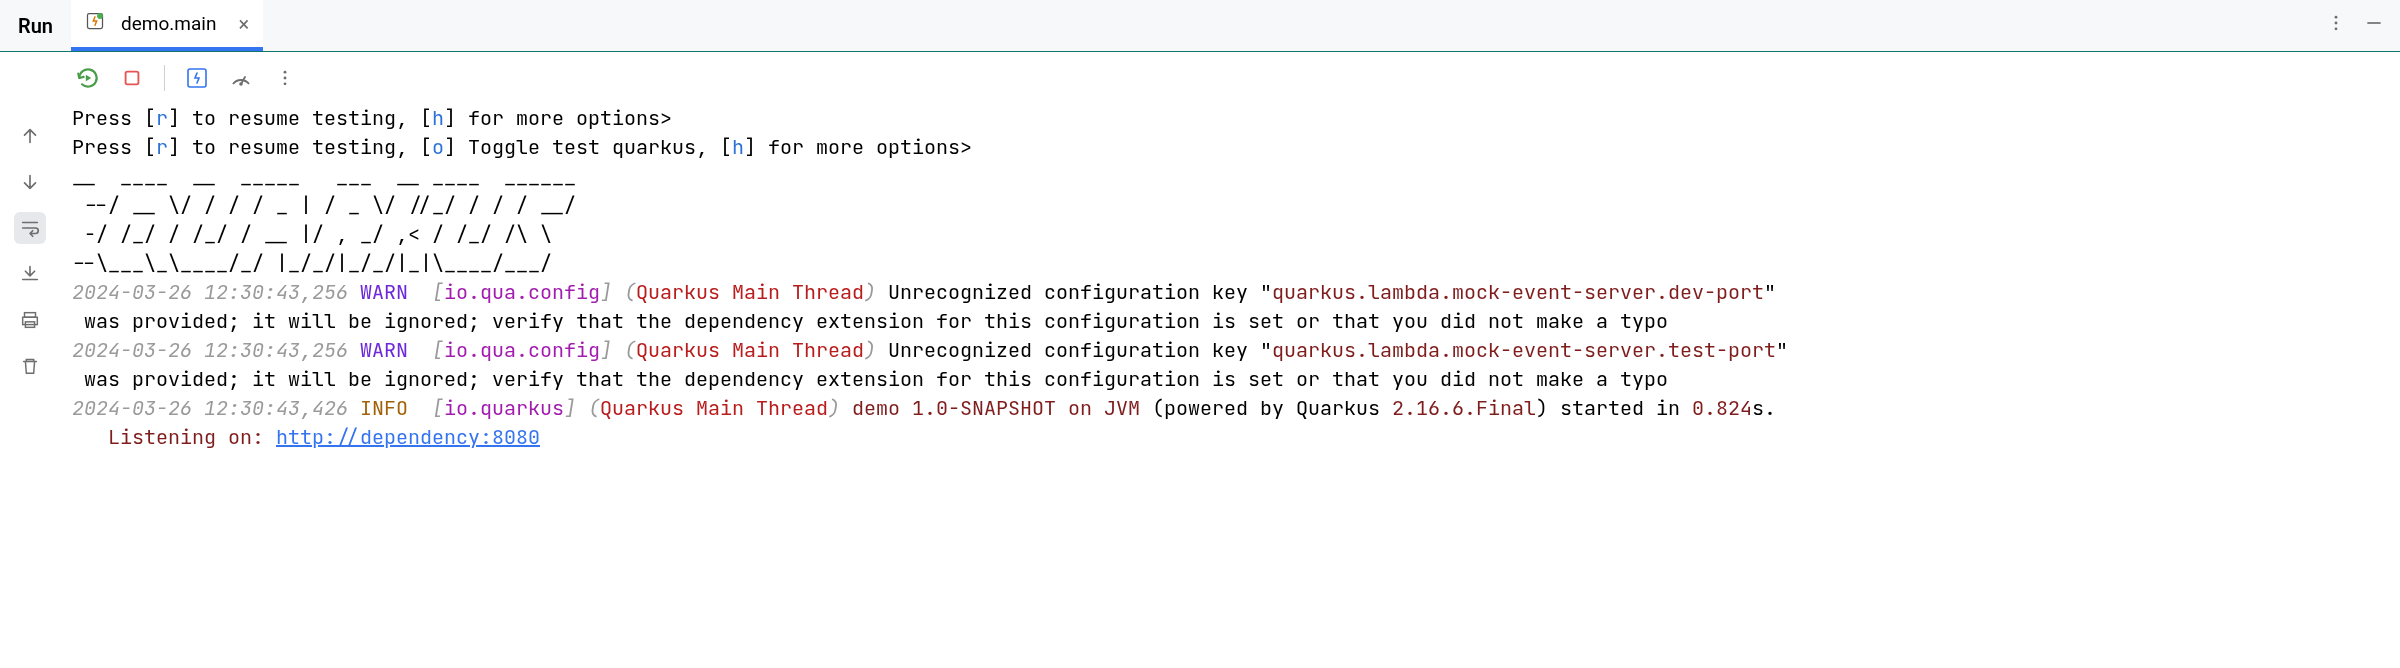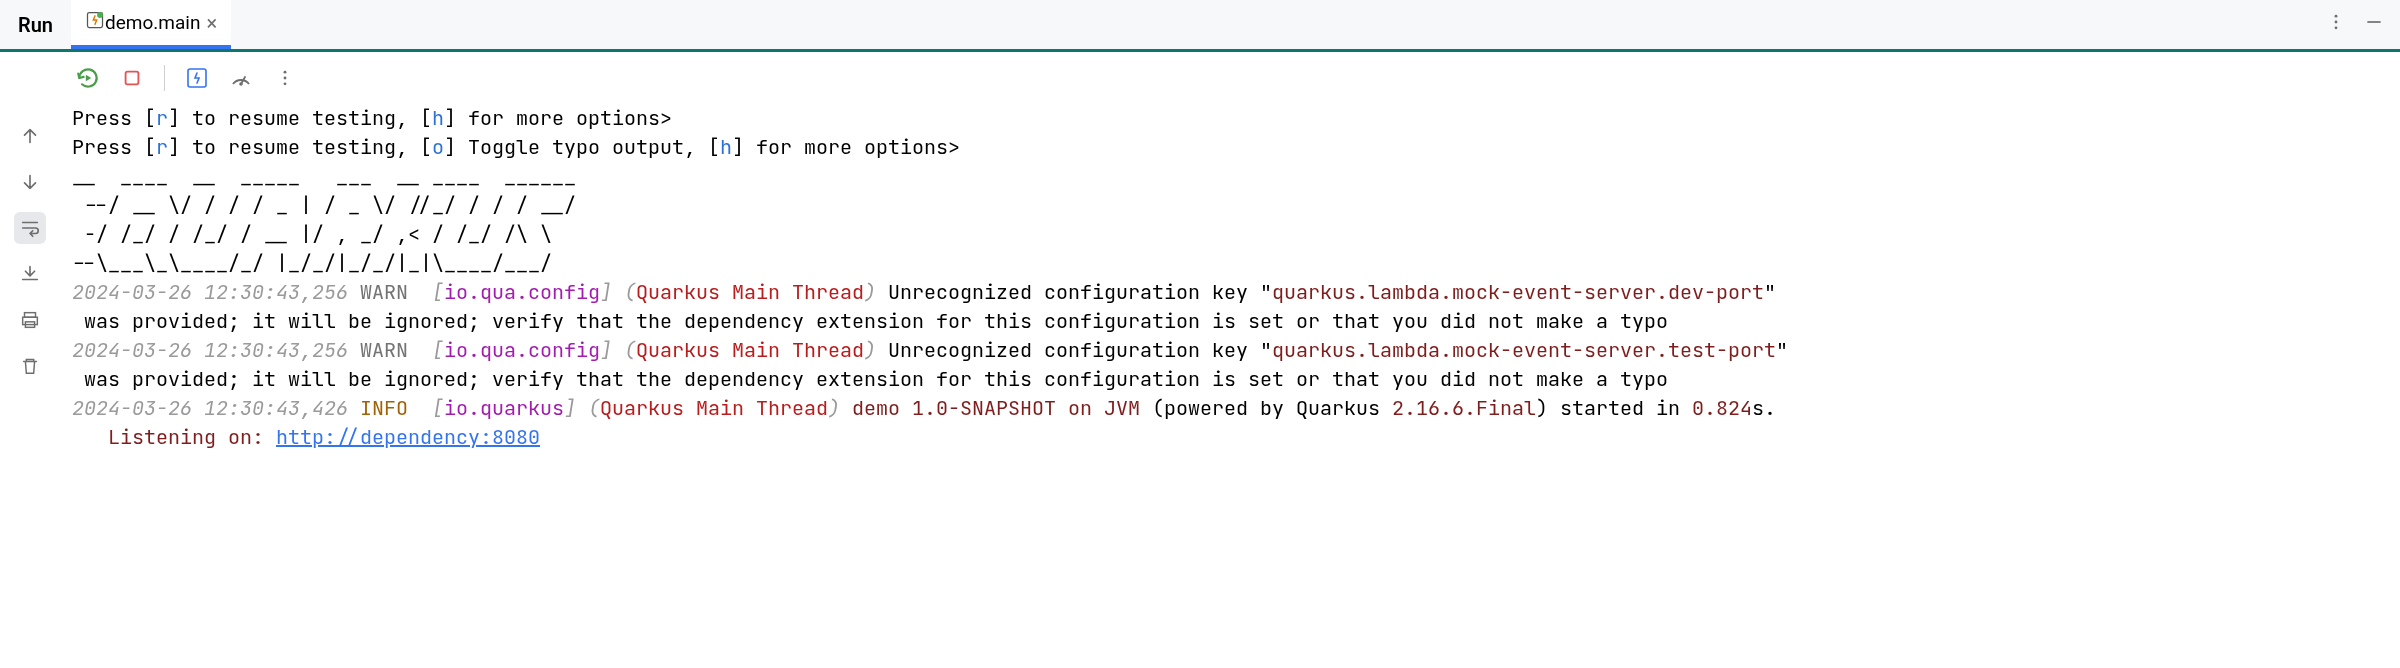--- a/index.html
+++ b/index.html
@@ -10,34 +10,34 @@
     body {
       font-family: -apple-system, BlinkMacSystemFont, "Segoe UI", Roboto, sans-serif;
       background: #ffffff;
       color: #000000;
       font-size: 20px;
     }
     .tab-bar {
       display: flex;
       align-items: center;
       height: 52px;
-      border-bottom: 3px solid #0f766e;
+      border-bottom: 1px solid #0f766e;
       background: #f7f8fa;
       position: relative;
     }
     .tab-label-run {
       padding: 0 18px;
       font-weight: 600;
       font-size: 20px;
       color: #000;
     }
     .tab {
       display: flex;
       align-items: center;
-      gap: 0;
+      gap: 16px;
       padding: 0 14px;
       height: 100%;
       background: #ffffff;
       border-bottom: 4px solid #3574f0;
       position: relative;
       cursor: pointer;
     }
     .tab-icon {
       width: 20px;
       height: 20px;
@@ -115,21 +115,21 @@
     .console {
       font-family: "JetBrains Mono", "Menlo", "Consolas", monospace;
       font-size: 20px;
       line-height: 1.45;
       padding: 2px 12px 12px 12px;
       white-space: pre;
       overflow-x: auto;
     }
     .c-gray { color: #9a9a9a; font-style: italic; }
     .c-lightgray { color: #7f1d1d; }
-    .c-warn { color: #737373; }
+    .c-warn { color: #6d28d9; }
     .c-info { color: #a16207; }
     .c-blue { color: #a21caf; }
     .c-green { color: #b91c1c; }
     .c-link { color: #3574f0; text-decoration: underline; cursor: pointer; }
     .c-key { color: #2c72d8; }
   </style>
 </head>
 <body>
 
 <div class="tab-bar">
@@ -229,21 +229,21 @@
       <div class="action-btn">
         <svg width="20" height="20" viewBox="0 0 24 24">
             <circle cx="12" cy="5" r="1.7" fill="#6e6e6e"></circle>
             <circle cx="12" cy="12" r="1.7" fill="#6e6e6e"></circle>
             <circle cx="12" cy="19" r="1.7" fill="#6e6e6e"></circle>
           </svg>
       </div>
     </div>
 
     <div class="console"><span><span>Press [</span><span class="c-key">r</span><span>] to resume testing, [</span><span class="c-key">h</span><span>] for more options&gt;</span></span>
-<span><span>Press [</span><span class="c-key">r</span><span>] to resume testing, [</span><span class="c-key">o</span><span>] Toggle typo output, [</span><span class="c-key">h</span><span>] for more options&gt;</span></span>
+<span><span>Press [</span><span class="c-key">r</span><span>] to resume testing, [</span><span class="c-key">o</span><span>] Toggle test quarkus, [</span><span class="c-key">h</span><span>] for more options&gt;</span></span>
 <span>__  ____  __  _____   ___  __ ____  ______ </span>
 <span> --/ __ \/ / / / _ | / _ \/ //_/ / / / __/ </span>
 <span> -/ /_/ / /_/ / __ |/ , _/ ,&lt; / /_/ /\ \   </span>
 <span>--\___\_\____/_/ |_/_/|_/_/|_|\____/___/   </span>
 <span><span class="c-gray">2024-03-26 12:30:43,256</span> <span class="c-warn">WARN </span> <span class="c-gray">[</span><span class="c-blue">io.qua.config</span><span class="c-gray">]</span> <span class="c-gray">(</span><span class="c-green">Quarkus Main Thread</span><span class="c-gray">)</span> <span>Unrecognized configuration key "</span><span class="c-lightgray">quarkus.lambda.mock-event-server.dev-port</span><span>"</span></span>
 <span><span> was provided; it will be ignored; verify that the dependency extension for this configuration is set or that you did not make a typo</span></span>
 <span><span class="c-gray">2024-03-26 12:30:43,256</span> <span class="c-warn">WARN </span> <span class="c-gray">[</span><span class="c-blue">io.qua.config</span><span class="c-gray">]</span> <span class="c-gray">(</span><span class="c-green">Quarkus Main Thread</span><span class="c-gray">)</span> <span>Unrecognized configuration key "</span><span class="c-lightgray">quarkus.lambda.mock-event-server.test-port</span><span>"</span></span>
 <span><span> was provided; it will be ignored; verify that the dependency extension for this configuration is set or that you did not make a typo</span></span>
 <span><span class="c-gray">2024-03-26 12:30:43,426</span> <span class="c-info">INFO </span> <span class="c-gray">[</span><span class="c-blue">io.quarkus</span><span class="c-gray">]</span> <span class="c-gray">(</span><span class="c-green">Quarkus Main Thread</span><span class="c-gray">)</span> <span class="c-lightgray">demo 1.0-SNAPSHOT on JVM </span><span>(powered by Quarkus </span><span class="c-lightgray">2.16.6.Final</span><span>) started in </span><span class="c-lightgray">0.824</span><span>s. </span></span>
 <span><span class="c-lightgray">   Listening on: </span><span class="c-link">http://dependency:8080</span></span></div>

